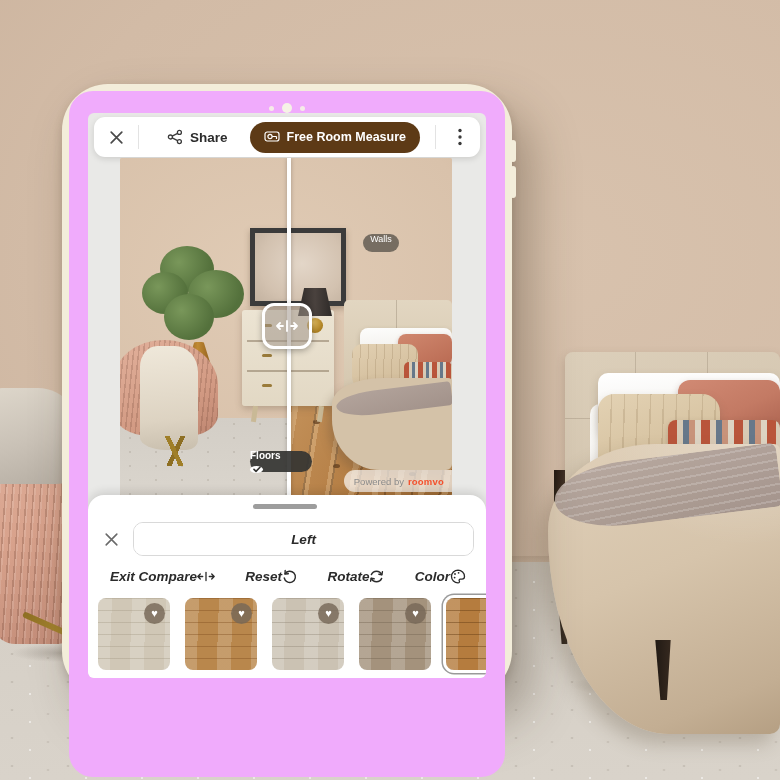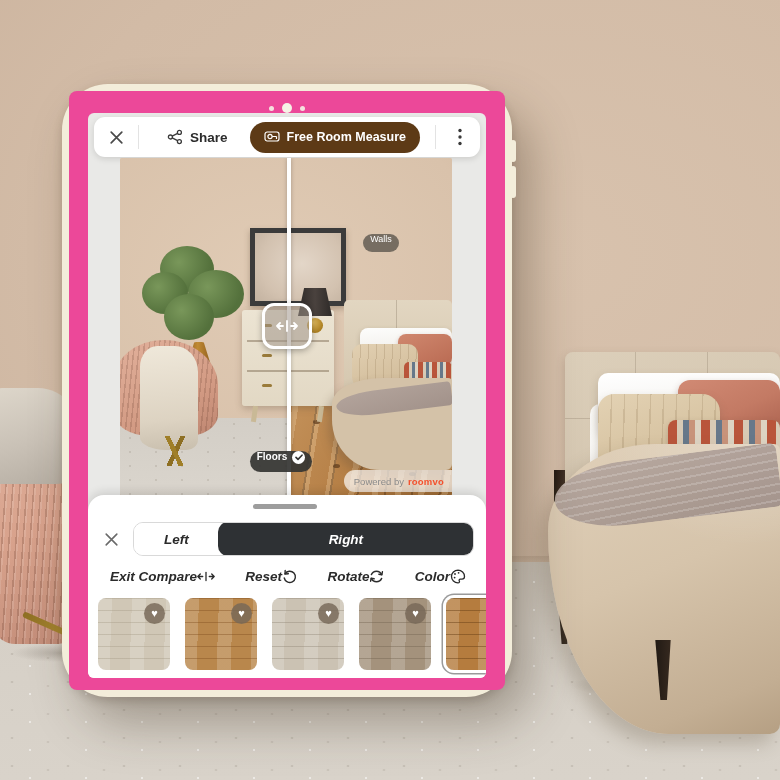--- a/index.html
+++ b/index.html
@@ -66,21 +66,21 @@
   .bg-bed-leg { position:absolute; left:112px; top:300px; width:22px; height:60px;
     background:linear-gradient(90deg,#1d1712,#3a2c21); clip-path:polygon(15% 0, 85% 0, 68% 100%, 38% 100%); }
   .bg-bed-leg2 { position:absolute; left:16px; top:252px; width:16px; height:52px;
     background:linear-gradient(90deg,#1d1712,#352820); clip-path:polygon(10% 0, 90% 0, 70% 100%, 35% 100%); }
   .bg-bed-shadow { position:absolute; left:548px; top:668px; width:240px; height:34px;
     background:radial-gradient(50% 50% at 45% 50%, rgba(95,85,72,.3), transparent 72%); }
 
   
   .tablet { position:absolute; left:62px; top:84px; width:450px; height:613px;
     background:#f3edda; border-radius:46px; box-shadow:18px 26px 48px rgba(60,45,30,.35), 0 4px 10px rgba(60,45,30,.2); }
-  .tablet .bezel { position:absolute; left:7px; top:7px; width:436px; height:599px; background:#ec4899; border-radius:8px; }
+  .tablet .bezel { position:absolute; left:7px; top:7px; width:436px; height:686px; background:#f0abfc; border-radius:24px; }
   .side-btn { position:absolute; background:#f3edda; border-radius:3px; width:6px; right:-4px; }
   .side-btn.b1 { top:56px; height:22px; }
   .side-btn.b2 { top:82px; height:32px; }
   .cam-dots { position:absolute; left:0; top:10px; width:436px; height:14px; display:flex; align-items:center; justify-content:center; gap:8px; }
   .cam-dots .d { background:#f6f2e6; border-radius:50%; }
   .cam-dots .d.small { width:5px; height:5px; opacity:.9; }
   .cam-dots .d.big { width:10px; height:10px; }
 
   .screen { position:absolute; left:19px; top:22px; width:398px; height:565px; background:#e9e9e7; border-radius:6px; overflow:hidden; }
 
@@ -149,21 +149,21 @@
   .ph-duvband { position:absolute; left:216px; top:230px; width:116px; height:24px; background:linear-gradient(170deg,#b3a49c,#a2928a); border-radius:40% 4px 4px 40% / 60% 6px 6px 60%; transform:rotate(-7deg); }
   .ph-bedleg { position:absolute; left:256px; top:268px; width:12px; height:32px; background:#241b13; clip-path:polygon(12% 0,88% 0,66% 100%,38% 100%); }
 
   
   .ph-divider { position:absolute; left:167px; top:0; width:4px; height:338px; background:#ffffff; box-shadow:0 0 4px rgba(0,0,0,.25); }
   .ph-handle { position:absolute; left:142px; top:145px; width:50px; height:46px; border-radius:12px;
     background:rgba(160,150,138,.55); border:3px solid #ffffff; box-shadow:0 2px 6px rgba(0,0,0,.3);
     display:flex; align-items:center; justify-content:center; cursor:ew-resize; }
   .pill { position:absolute; display:flex; align-items:flex-start; justify-content:center; color:#fff; border-radius:12px; }
   .pill-walls { left:243px; top:76px; width:36px; height:18px; background:rgba(104,97,86,.88); font-size:9px; cursor:pointer; }
-  .pill-floors { left:130px; top:293px; width:62px; height:21px; background:rgba(52,52,50,.92); font-size:10px; font-weight:700; gap:5px; cursor:pointer; }
+  .pill-floors { left:130px; top:293px; width:62px; height:21px; background:rgba(52,52,50,.92); font-size:10px; font-weight:700; gap:5px; cursor:pointer;flex-direction:column; }
   .pill-floors .chk { width:13px; height:13px; border-radius:50%; background:#fff; display:flex; align-items:center; justify-content:center; }
   .powered { position:absolute; right:0; top:312px; height:22px; padding:0 8px 0 10px; border-radius:11px 0 0 11px;
     background:rgba(255,255,255,.68); display:flex; align-items:center; gap:4px; font-size:9.5px; }
   .powered .pre { color:#8b8b8b; }
   .powered .brand { color:#f4502c; font-weight:800; letter-spacing:.2px; }
 
   
   .sheet { position:absolute; left:0; top:382px; width:398px; height:183px; background:#ffffff; border-radius:16px 16px 0 0;
     box-shadow:0 -3px 10px rgba(0,0,0,.12);font-style:italic; }
   .drag-pill { position:absolute; left:165px; top:9px; width:64px; height:4.5px; border-radius:3px; background:#9d9d9d; cursor:grab; }
@@ -350,23 +350,20 @@
           <div class="sheet-close">
             <svg width="17" height="17" viewBox="0 0 16 16">
                 <path d="M3 3 L13 13 M13 3 L3 13" stroke="#6a6a6a" stroke-width="1.5" stroke-linecap="round" fill="none"></path>
               </svg>
           </div>
 
           <div class="segment">
             <div class="seg left">
                 <span>Left</span>
               </div>
-            <div class="seg right">
-                <span>Right</span>
-              </div>
           </div>
 
           <div class="toolbar">
             <div class="tool">
               <span>Exit Compare</span>
               <svg width="18" height="11" viewBox="0 0 22 12">
                 <g stroke="#2b2b2b" stroke-width="1.6" fill="none" stroke-linecap="round" stroke-linejoin="round">
                   <path d="M11 1 V11"></path>
                     <path d="M7 6 H1 M4 3 L1 6 L4 9"></path>
                     <path d="M15 6 H21 M18 3 L21 6 L18 9"></path>

